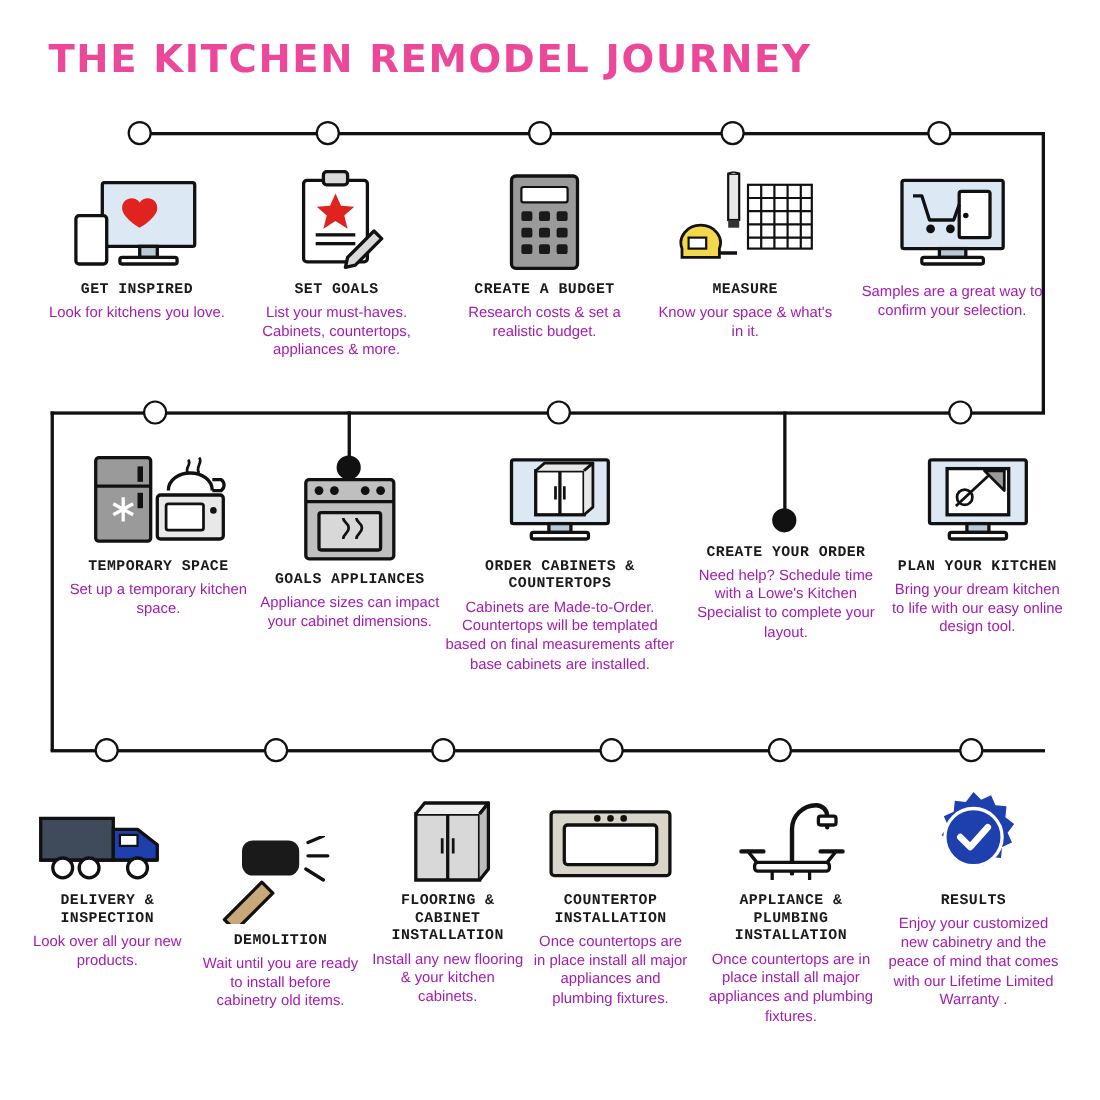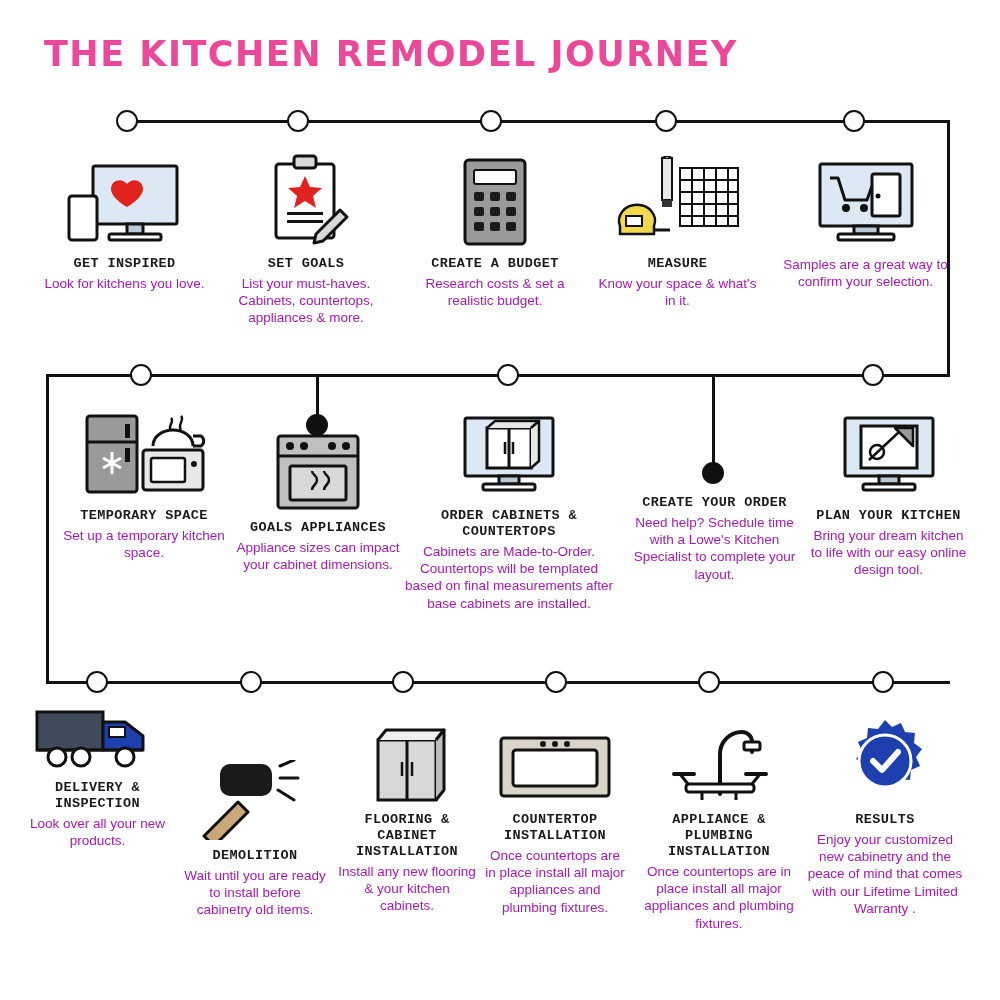--- a/index.html
+++ b/index.html
@@ -258,21 +258,21 @@
       <path d="M56 14 h18 v18 z" fill="#9a9a9a" stroke="#111" stroke-width="2.5" stroke-linejoin="round"></path>
       <circle cx="38" cy="38" r="7" fill="none" stroke="#111" stroke-width="2.5"></circle>
       <rect x="40" y="62" width="20" height="8" fill="#b9c9d6" stroke="#111" stroke-width="3"></rect>
       <rect x="24" y="70" width="52" height="6" rx="2" fill="#fff" stroke="#111" stroke-width="3"></rect>
     </svg>
   </div>
   <div class="ttl">PLAN YOUR KITCHEN</div>
   <div class="desc">Bring your dream kitchen to life with our easy online design tool.</div>
 </div>
 
-<div class="step" style="left:16px; top:684px; width:163px;">
+<div class="step" style="left:16px; top:716px; width:163px;">
   <div class="art" style="height:88px;">
     <svg width="130" height="72" viewBox="0 0 130 72">
       <rect x="4" y="12" width="66" height="38" fill="#3f4b5b" stroke="#111" stroke-width="3"></rect>
       <path d="M70 22 h22 l18 14 v14 h-40z" fill="#1e3fae" stroke="#111" stroke-width="3" stroke-linejoin="round"></path>
       <rect x="76" y="27" width="16" height="10" fill="#fff" stroke="#111" stroke-width="2"></rect>
       <path d="M4 50 h106" stroke="#111" stroke-width="3"></path>
       <circle cx="24" cy="57" r="9" fill="#fff" stroke="#111" stroke-width="3"></circle>
       <circle cx="48" cy="57" r="9" fill="#fff" stroke="#111" stroke-width="3"></circle>
       <circle cx="92" cy="57" r="9" fill="#fff" stroke="#111" stroke-width="3"></circle>
     </svg>

